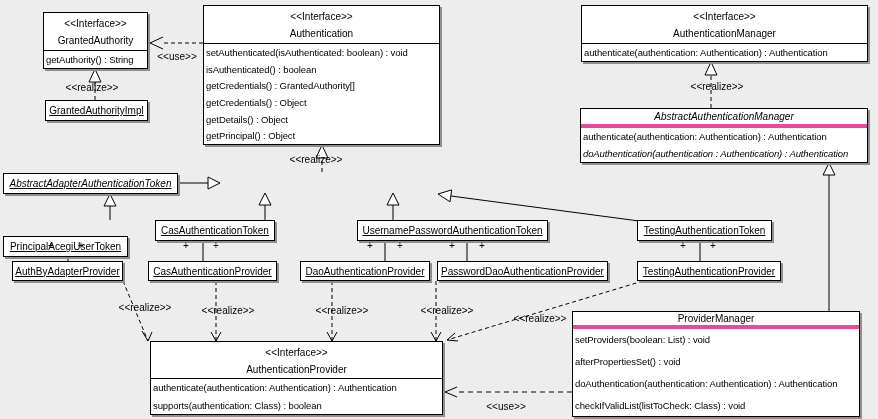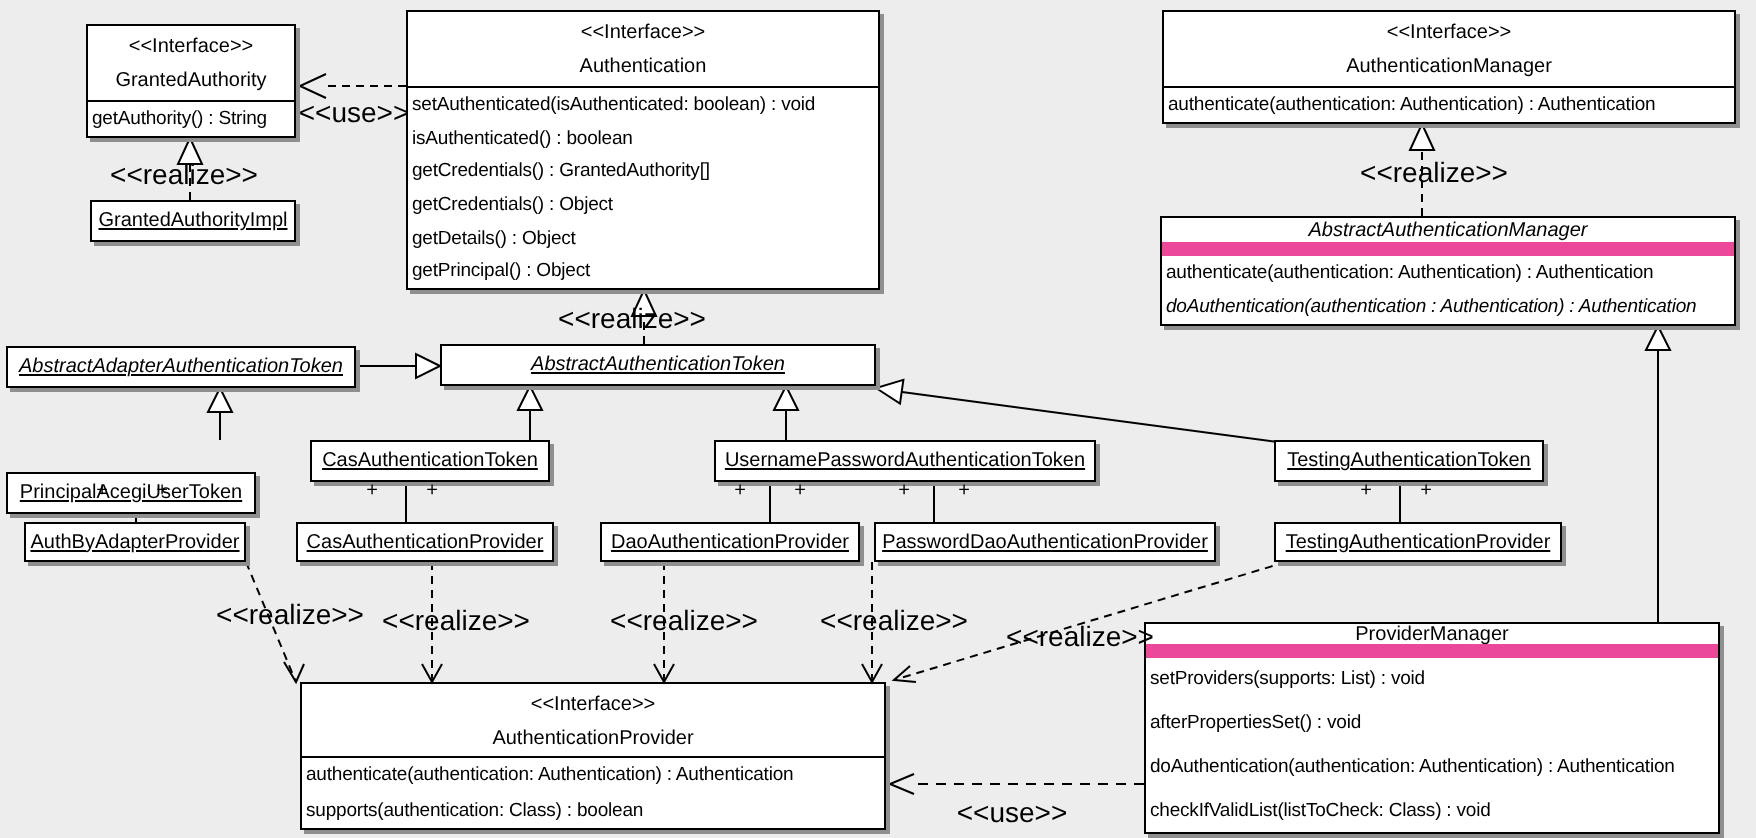--- a/index.html
+++ b/index.html
@@ -15,28 +15,28 @@
   #wires { position:absolute; left:0; top:0; z-index:1; }
   .box {
     position:absolute; z-index:2;
     background:#fff; border:1px solid #000;
     box-shadow:2px 2px 0 #8f8f8f;
     display:flex; flex-direction:column;
     font-size:10px;
   }
   .hd { text-align:center; border-bottom:1px solid #000; padding-top:2px; }
   .hd .st, .hd .nm { line-height:17px; white-space:nowrap; overflow:hidden; }
-  .hd1 { text-align:center; border-bottom:7px solid #ec4899; display:flex; align-items:center; justify-content:center; white-space:nowrap; overflow:hidden; }
+  .hd1 { text-align:center; border-bottom:4px solid #ec4899; display:flex; align-items:center; justify-content:center; white-space:nowrap; overflow:hidden; }
   .ms { display:flex; flex-direction:column; flex:1; }
   .m  { flex:1; display:flex; align-items:center; padding:0 2px;
         font-size:9.5px; letter-spacing:-0.1px; white-space:nowrap; overflow:hidden; }
   .one { align-items:center; justify-content:center; white-space:nowrap; overflow:hidden; flex-direction:row;text-decoration:underline; }
   .it { font-style:italic; }
   .elabel {
-    position:absolute; z-index:3; font-size:14px; white-space:nowrap;
+    position:absolute; z-index:3; font-size:10px; white-space:nowrap;
     transform:translateX(-50%); line-height:11px;
   }
   .plus { position:absolute; z-index:3; font-size:10px; transform:translateX(-50%); line-height:10px; }
 </style>
 </head>
 <body>
 
 <div id="stage">
 
   <svg id="wires" width="878" height="419" viewBox="0 0 878 419">
@@ -165,23 +165,20 @@
     <div class="ms">
       <div class="m">authenticate(authentication: Authentication) : Authentication</div>
       <div class="m it">doAuthentication(authentication : Authentication) : Authentication</div>
     </div>
   </div>
 
   <div class="box one" style="left:3px;top:173px;width:175px;height:21px">
     <span class="nm it">AbstractAdapterAuthenticationToken</span>
   </div>
 
-  <div class="box one" style="left:220px;top:172px;width:218px;height:21px">
-    <span class="nm it">AbstractAuthenticationToken</span>
-  </div>
 
   <div class="box one" style="left:3px;top:236px;width:125px;height:21px">
     <span class="nm">PrincipalAcegiUserToken</span>
   </div>
 
   <div class="box one" style="left:155px;top:220px;width:120px;height:21px">
     <span class="nm">CasAuthenticationToken</span>
   </div>
 
   <div class="box one" style="left:357px;top:220px;width:191px;height:21px">
@@ -219,21 +216,21 @@
     </div>
     <div class="ms">
       <div class="m">authenticate(authentication: Authentication) : Authentication</div>
       <div class="m">supports(authentication: Class) : boolean</div>
     </div>
   </div>
 
   <div class="box" style="left:572px;top:311px;width:288px;height:106px">
     <div class="hd1" style="height:17px">ProviderManager</div>
     <div class="ms">
-      <div class="m">setProviders(supports: List) : void</div>
+      <div class="m">setProviders(boolean: List) : void</div>
       <div class="m">afterPropertiesSet() : void</div>
       <div class="m">doAuthentication(authentication: Authentication) : Authentication</div>
       <div class="m">checkIfValidList(listToCheck: Class) : void</div>
     </div>
   </div>
 
   <div class="elabel" style="left:177px;top:51px">&lt;&lt;use&gt;&gt;</div>
   <div class="elabel" style="left:92px;top:82px">&lt;&lt;realize&gt;&gt;</div>
   <div class="elabel" style="left:316px;top:154px">&lt;&lt;realize&gt;&gt;</div>
   <div class="elabel" style="left:717px;top:81px">&lt;&lt;realize&gt;&gt;</div>

